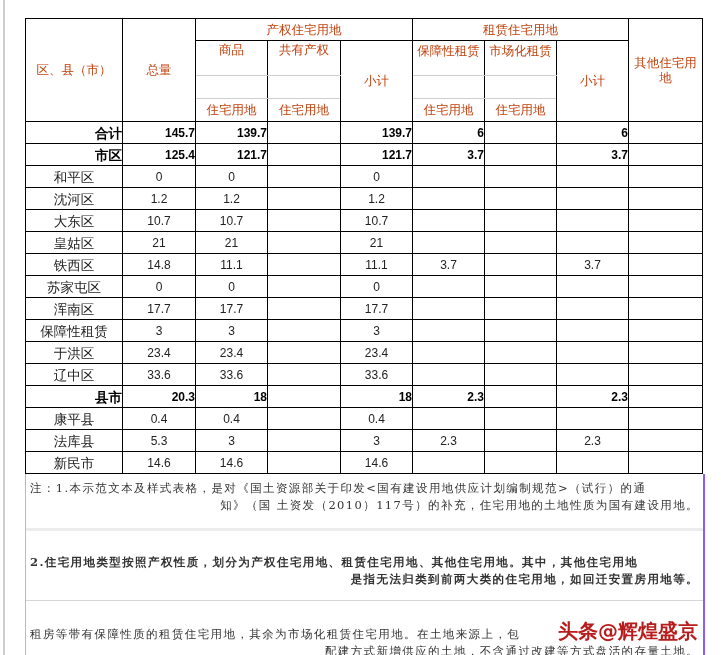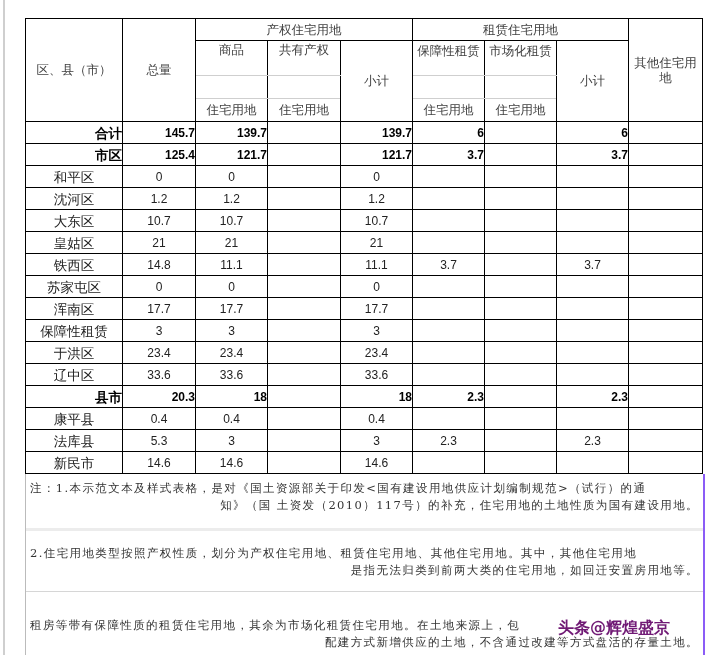--- a/index.html
+++ b/index.html
@@ -7,36 +7,36 @@
          font-family: "DejaVu Sans", "Liberation Sans", sans-serif; color: #111; }
   .page-edge { position: absolute; left: 3px; top: 0; width: 2px; height: 655px; background: #cfcfcf; }
   .sheet { position: absolute; left: 25px; top: 18px; width: 677px; }
   table.grid { border-collapse: collapse; width: 677px; table-layout: fixed; }
   table.grid td { border: 1px solid #000; text-align: center; vertical-align: middle;
                   padding: 0; font-size: 12.5px; line-height: 14px; overflow: hidden; white-space: nowrap; }
   table.grid tr.hdr-top td { height: 21px; }
   table.grid tr.hdr-a td { height: 32px; }
   table.grid tr.hdr-b td { height: 22px; }
   table.grid tr.hdr-c td { height: 22px; }
-  .hdr { font-size: 13.5px; color: #404040; }
+  .hdr { font-size: 13.5px; color: #c2410c; }
   .hdr.wrap { white-space: normal; line-height: 15px; }
   td.sub-top { border-bottom: 1px solid #cfcfcf !important; vertical-align: top !important; padding-top: 2px !important; }
   td.sub-mid { border-top: 1px solid #cfcfcf !important; border-bottom: 1px solid #cfcfcf !important; }
   td.sub-bot { border-top: 1px solid #cfcfcf !important; }
   table.grid tr.data td { height: 21px; font-size: 12px; font-family: "Liberation Sans", sans-serif; color: #222; }
   table.grid tr.data td.name { font-family: "DejaVu Sans", sans-serif; font-size: 13.5px; }
   table.grid tr.data.bold td { font-weight: bold; color: #000; text-align: right; }
   .notes { width: 677px; border-left: 1px solid #bbb; border-right: 2px solid #8b5cf6; }
   .note { font-family: "DejaVu Serif", "Liberation Serif", serif; font-size: 11.5px; color: #333;
           letter-spacing: 1.4px; line-height: 17px; padding: 6px 4px 6px 4px; text-align: left; }
   .note .cont { display: block; text-align: right; }
   .note1 { height: 42px; border-bottom: 3px solid #ececec; }
-  .note2 { height: 40px; padding-top: 14px; border-bottom: 1px solid #d6d6d6; }
+  .note2 { height: 40px; padding-top: 23px; border-bottom: 1px solid #d6d6d6; font-weight: bold; }
   .note3 { height: 50px; padding-top: 8px; }
-  .watermark { position: absolute; left: 558px; top: 618px; font-size: 16px; font-weight: bold; color: #701a75;
+  .watermark { position: absolute; left: 558px; top: 618px; font-size: 20px; font-weight: bold; color: #b91c1c;
                font-family: "DejaVu Sans", sans-serif; letter-spacing: 0px;
                text-shadow: 0 0 2px #fff, 0 0 3px #fff; }
 </style>
 </head>
 <body>
 
 <div class="page-edge"></div>
 
 <div class="sheet">
   <table class="grid">

